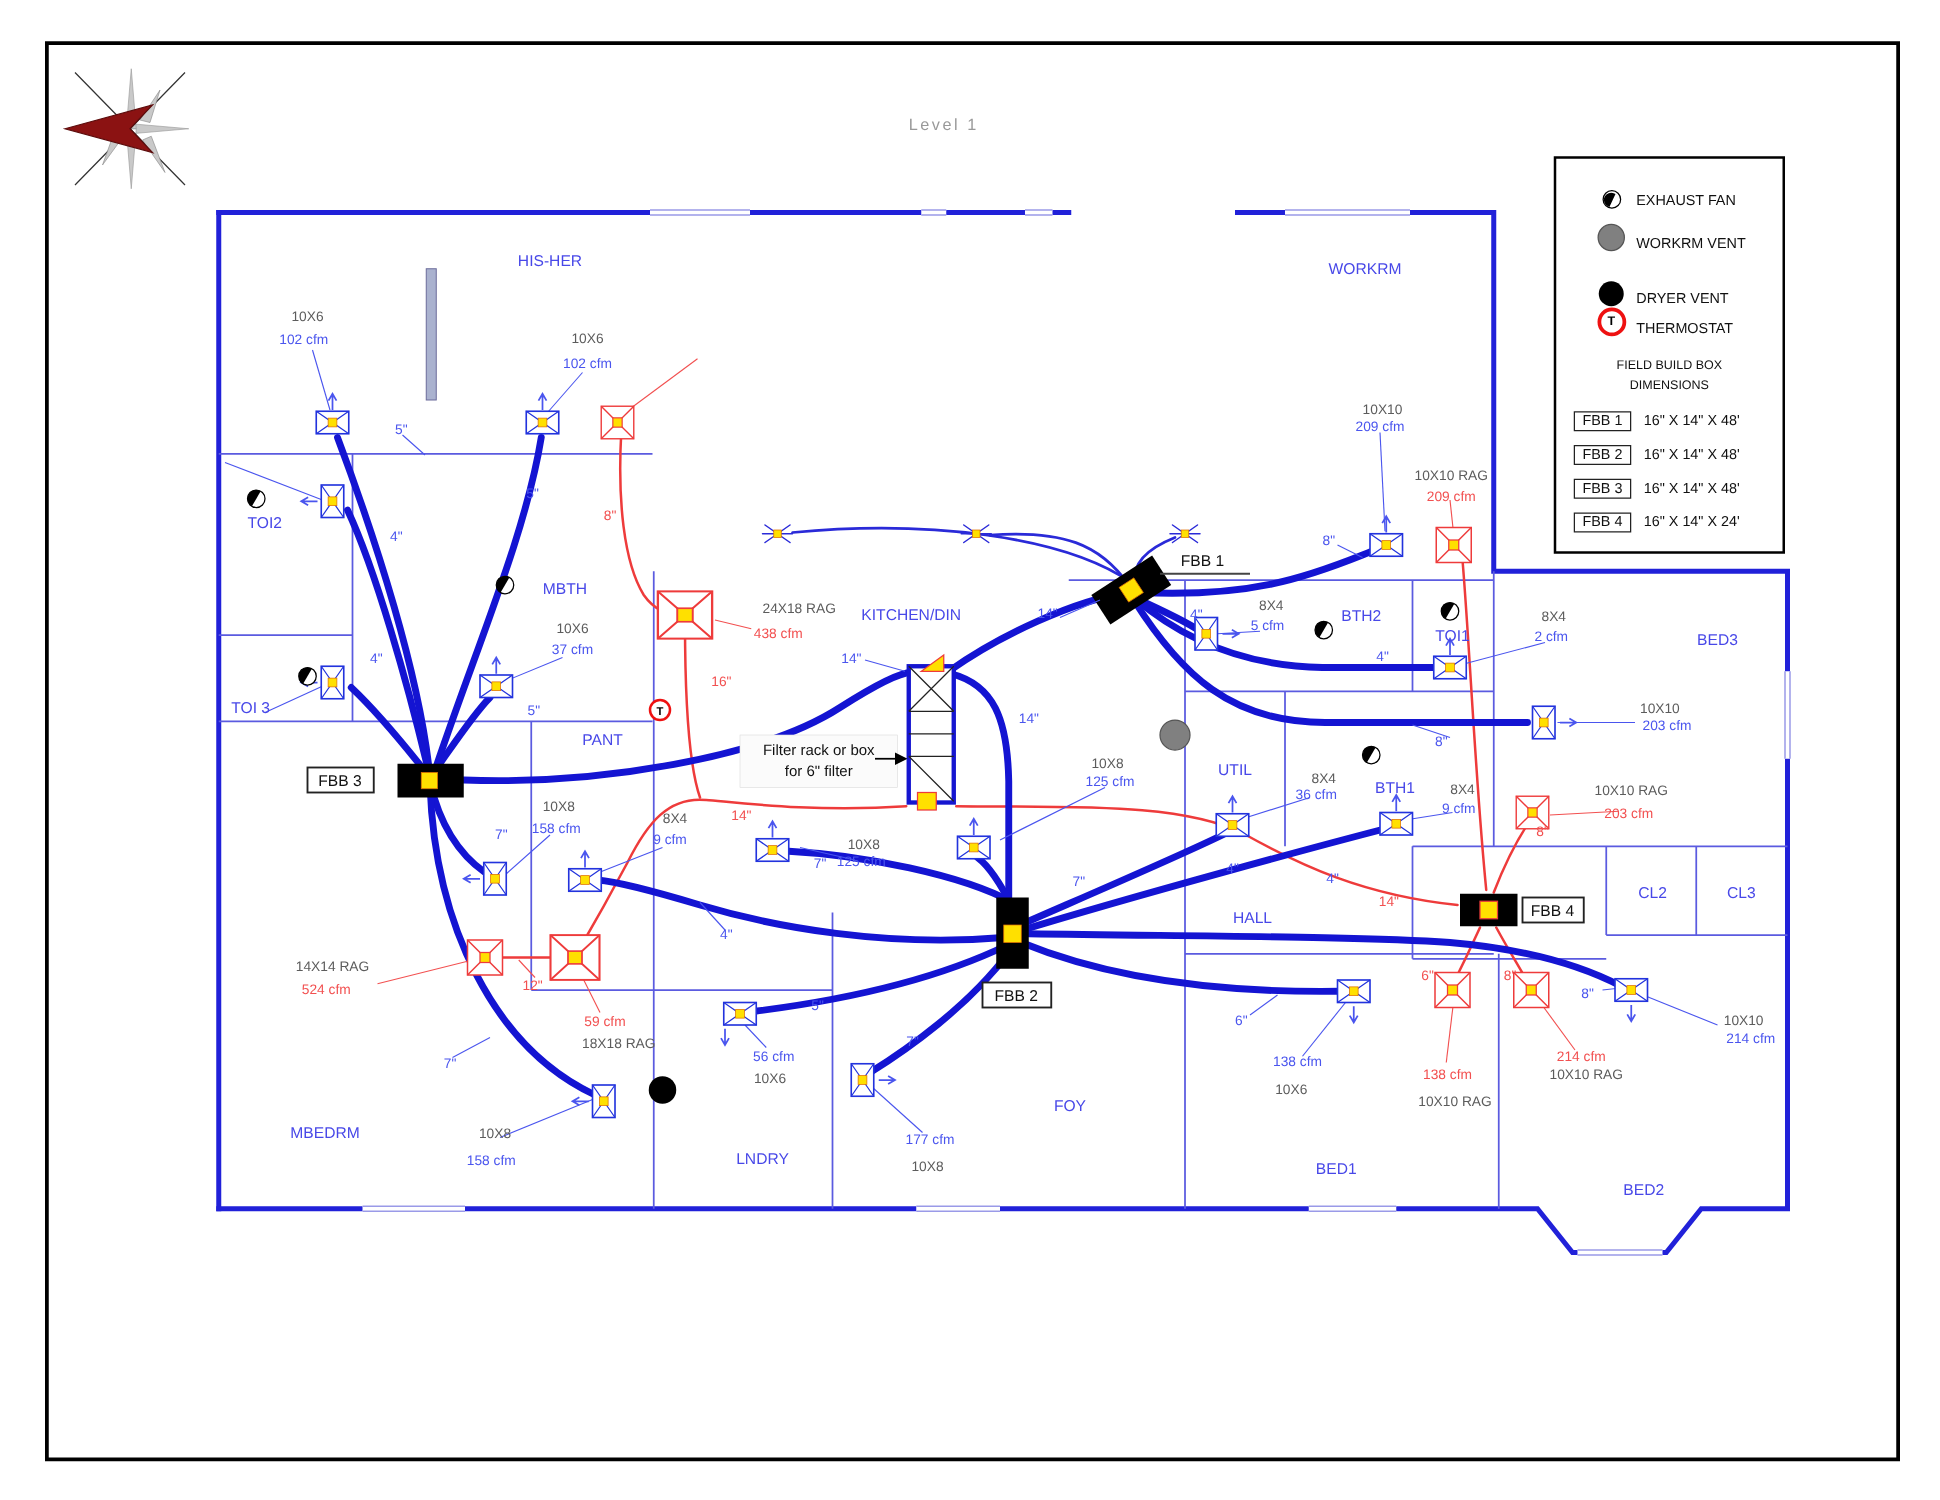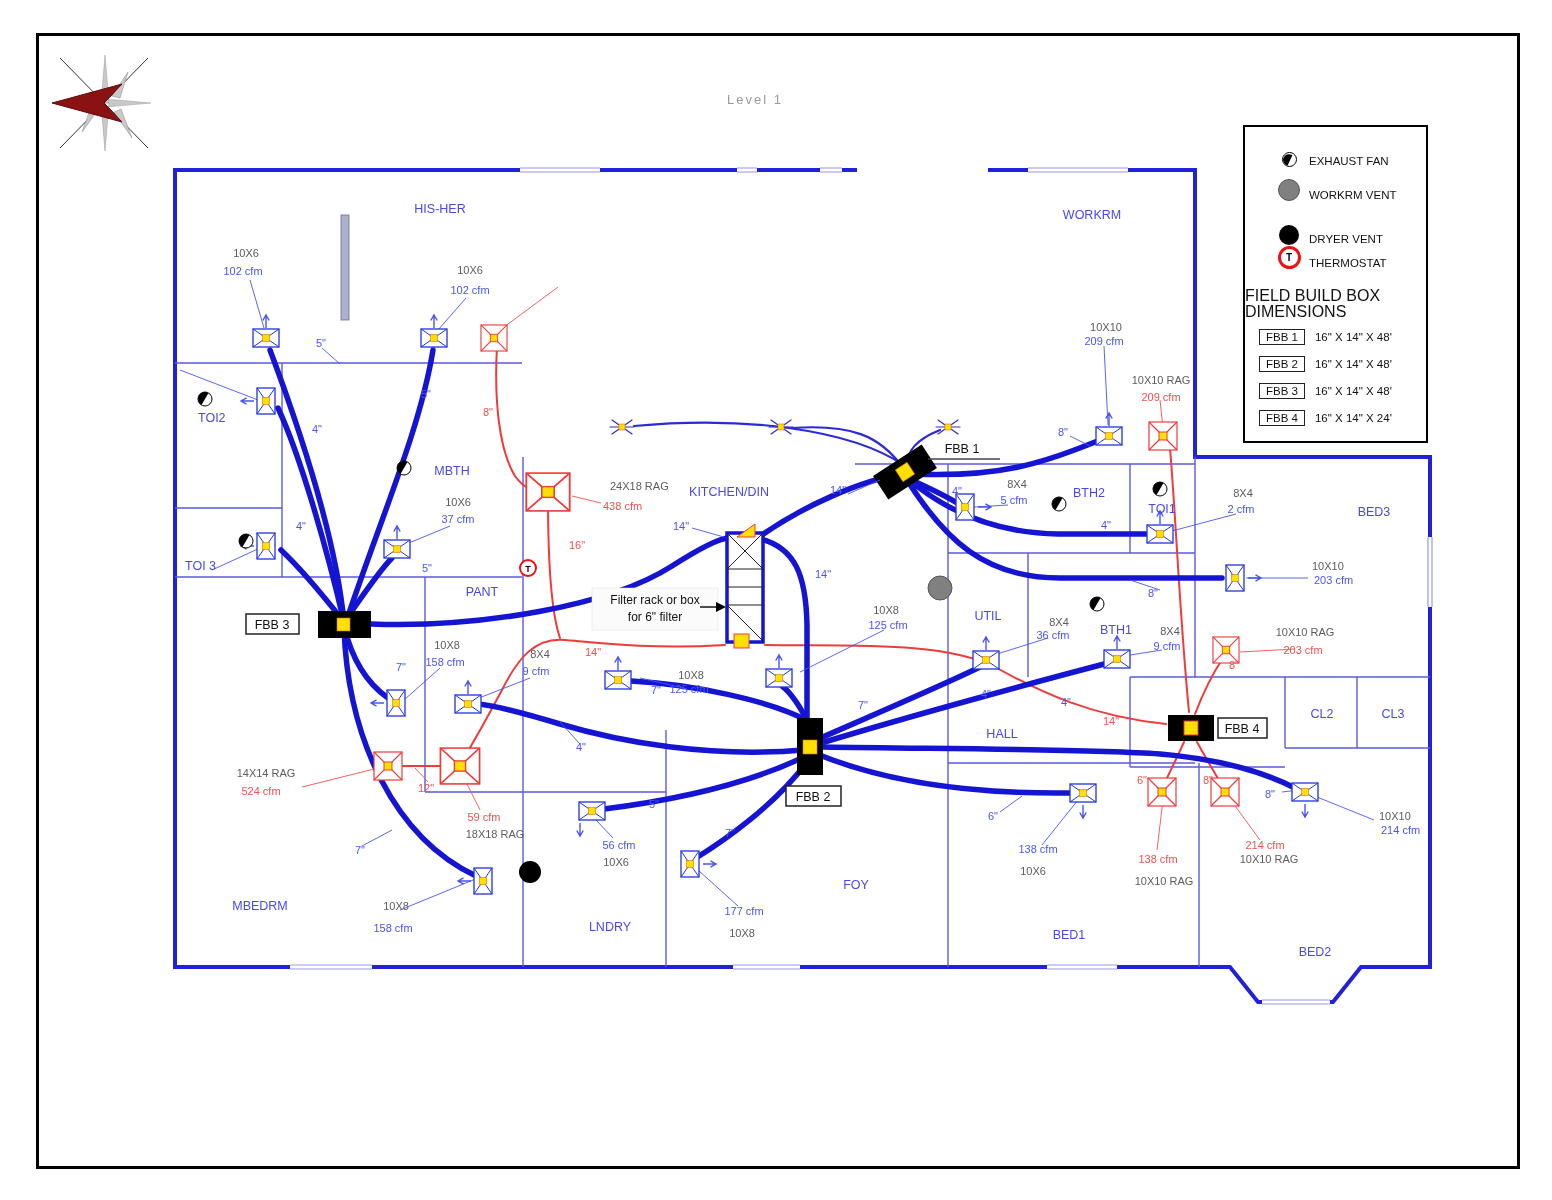--- a/index.html
+++ b/index.html
@@ -27,21 +27,21 @@
   .rl{stroke:#f25050;stroke-width:0.9;fill:none;}
   .regS{stroke:#2233dd;stroke-width:1.3;fill:#fff;}
   .regL{stroke:#2233dd;stroke-width:1;fill:none;}
   .ragS{stroke:#ee3b3b;stroke-width:1.2;fill:#fff;}
   .yel{fill:#ffe000;stroke:#e07000;stroke-width:0.6;}
   .yelr{fill:#ffe000;stroke:#ee3b3b;stroke-width:1;}
   .legend{position:absolute;left:1243px;top:125px;width:185px;height:318px;border:2px solid #000;
           background:#fff;box-sizing:border-box;font-size:11.5px;color:#111;}
   .lg-row{position:absolute;left:0;width:100%;height:22px;display:flex;align-items:flex-end;padding-left:24px;}
   .lg-ic{width:40px;display:flex;justify-content:center;}
-  .lg-head{position:absolute;width:100%;text-align:left;font-size:16px;color:#111;}
+  .lg-head{position:absolute;width:100%;text-align:center;font-size:10px;color:#111;}
   .fbb-row{position:absolute;left:14px;display:flex;align-items:center;height:20px;}
   .fbb-tag{border:1.5px solid #222;padding:1px 6px;font-size:11.5px;margin-right:10px;background:#fff;white-space:nowrap;}
   .fbb-dim{font-size:11.5px;white-space:nowrap;}
   .ef{width:13px;height:13px;border-radius:50%;border:1px solid #000;background:#fff;position:relative;overflow:hidden;}
   .ef::after{content:"";position:absolute;left:0;top:0;width:50%;height:100%;background:#000;border-radius:6px 0 0 6px;transform:rotate(25deg);}
   .rv{width:20px;height:20px;border-radius:50%;background:#808080;border:1px solid #555;}
   .dv{width:20px;height:20px;border-radius:50%;background:#000;}
   .th{width:17px;height:17px;border-radius:50%;border:3px solid #ee1111;color:#000;font-weight:bold;
       font-size:10px;display:flex;align-items:center;justify-content:center;background:#fff;}
 </style>

